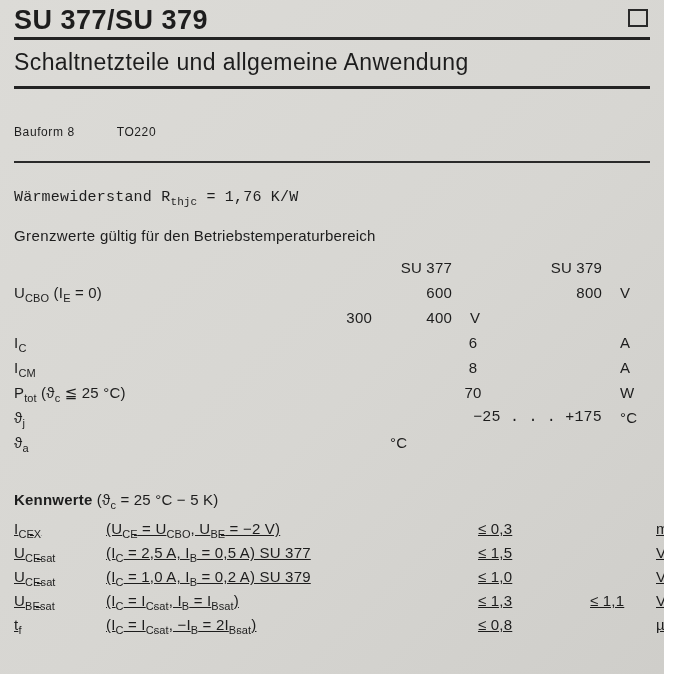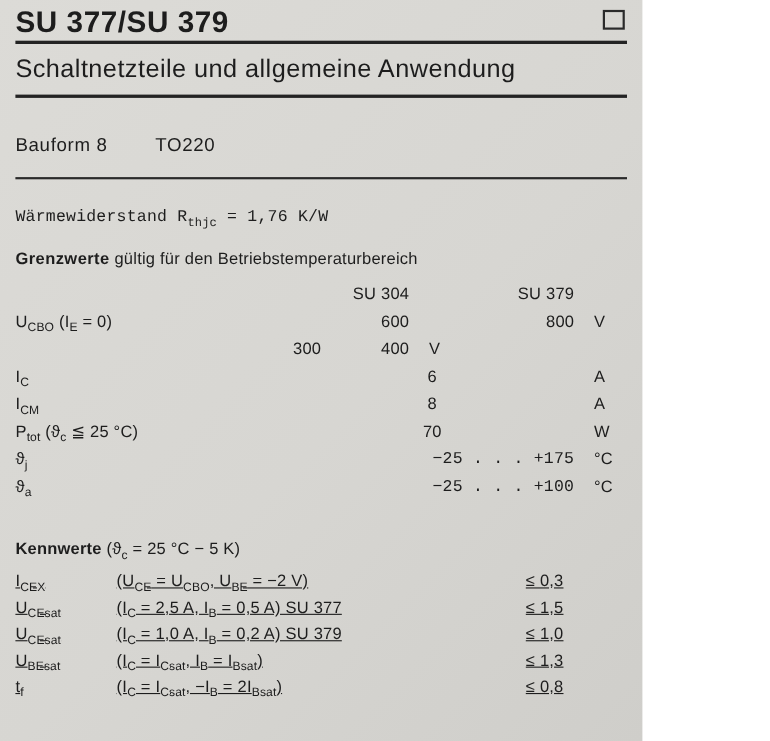--- a/index.html
+++ b/index.html
@@ -1,35 +1,35 @@
 <!DOCTYPE html>
 <html><head>
 <meta charset="utf-8">
 <style>
   html,body { margin:0; padding:0; }
   .page {
-    width:584px; height:674px; box-sizing:border-box;
+    width:664px; height:674px; box-sizing:border-box;
     padding:6px 14px 0 14px;
     background: linear-gradient(135deg, #dcdbd7 0%, #d7d6d2 55%, #cfcecA 100%);
     font-family:"Liberation Sans","DejaVu Sans",sans-serif;
     color:#1d1d1d; overflow:hidden; position:relative;
     letter-spacing:0.2px;
   }
   .header-row { display:flex; justify-content:space-between; align-items:flex-start; }
   h1 { margin:0; font-size:27px; line-height:28px; font-weight:700; letter-spacing:0.5px; }
   .corner-box { width:16px; height:14px; border:2.5px solid #2a2a2a; margin-top:3px; margin-right:2px; }
   .rule-thick  { border-top:3px solid #232323; margin-top:3px; }
   .subtitle { font-size:23px; line-height:30px; margin-top:7px; letter-spacing:0.4px; font-weight:400; }
   .rule-thick2 { border-top:3px solid #232323; margin-top:9px; }
-  .bauform { margin-top:32px; font-size:17px; line-height:22px; letter-spacing:0.6px; }
+  .bauform { margin-top:32px; font-size:12px; line-height:22px; letter-spacing:0.6px; }
   .bauform-val { margin-left:38px; }
   .rule-thin { border-top:2px solid #2a2a2a; margin-top:18px; }
   .thermal { margin-top:26px; font-size:15px; line-height:18px;font-family:Liberation Mono, monospace; }
   .sec-heading { margin-top:20px; font-size:15px; line-height:18px; }
-  .sec-heading b { font-weight:700; letter-spacing:0.4px; }
+  .sec-heading b { font-weight:400; letter-spacing:0.4px; }
   .g-table { margin-top:10px; }
   .g-row { display:grid; grid-template-columns:1fr 80px 150px 48px; font-size:15px; line-height:25px; }
   .g-row .num  { text-align:right; }
   .g-row .unit { padding-left:18px; }
   .g-span { grid-column:2 / 4; }
   .g-span.center { text-align:center; padding-right:28px; }
   .g-span.right  { text-align:right;font-family:Liberation Mono, monospace; }
   .k-head { margin-top:36px; font-size:15px; line-height:18px; }
   .k-rows { margin-top:8px;text-decoration:underline; }
   .k-row { display:grid; grid-template-columns:92px 372px 112px 64px 1fr; font-size:15px; line-height:24px; }
@@ -60,21 +60,21 @@
 
   <div class="thermal">Wärmewiderstand R<sub>thjc</sub> = 1,76 K/W</div>
 
   <div class="sec-heading">
     <b>Grenzwerte</b><span> gültig für den Betriebstemperaturbereich</span>
   </div>
 
   <div class="g-table">
     <div class="g-row">
       <div></div>
-      <div class="num">SU 304</div>
+      <div class="num">SU 377</div>
       <div class="num">SU 379</div>
       <div></div>
     </div>
 
     <div class="g-row">
       <div class="lbl">U<sub>CBO</sub> (I<sub>E</sub> = 0)</div>
       <div class="num">600</div>
       <div class="num">800</div>
       <div class="unit">V</div>
     </div>
@@ -104,21 +104,20 @@
     </div>
 
     <div class="g-row">
       <div class="lbl">ϑ<sub>j</sub></div>
       <div class="g-span right">−25 . . . +175</div>
       <div class="unit">°C</div>
     </div>
 
     <div class="g-row">
       <div class="lbl">ϑ<sub>a</sub></div>
-      <div class="g-span right">−25 . . . +100</div>
       <div class="unit">°C</div>
     </div>
   </div>
 
   <div class="k-head">
     <b>Kennwerte</b><span> (ϑ<sub>c</sub> = 25 °C − 5 K)</span>
   </div>
 
   <div class="k-rows">
     <div class="k-row">

